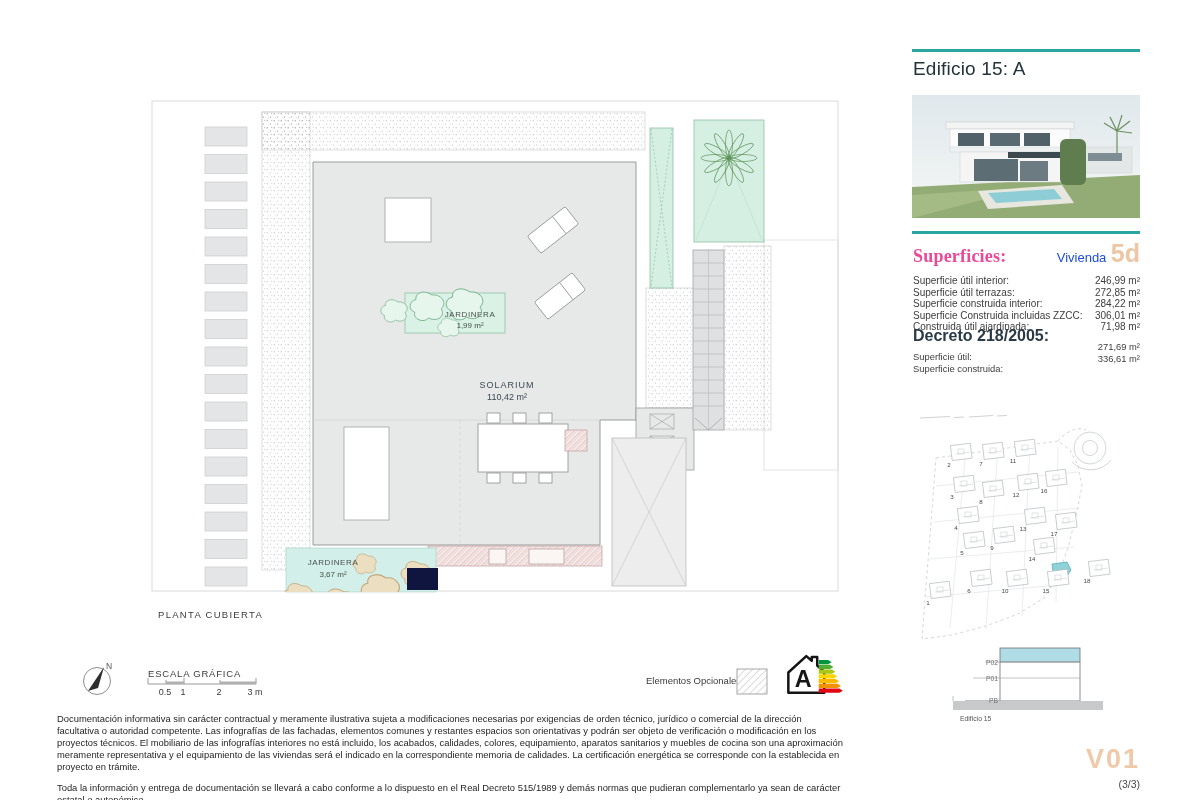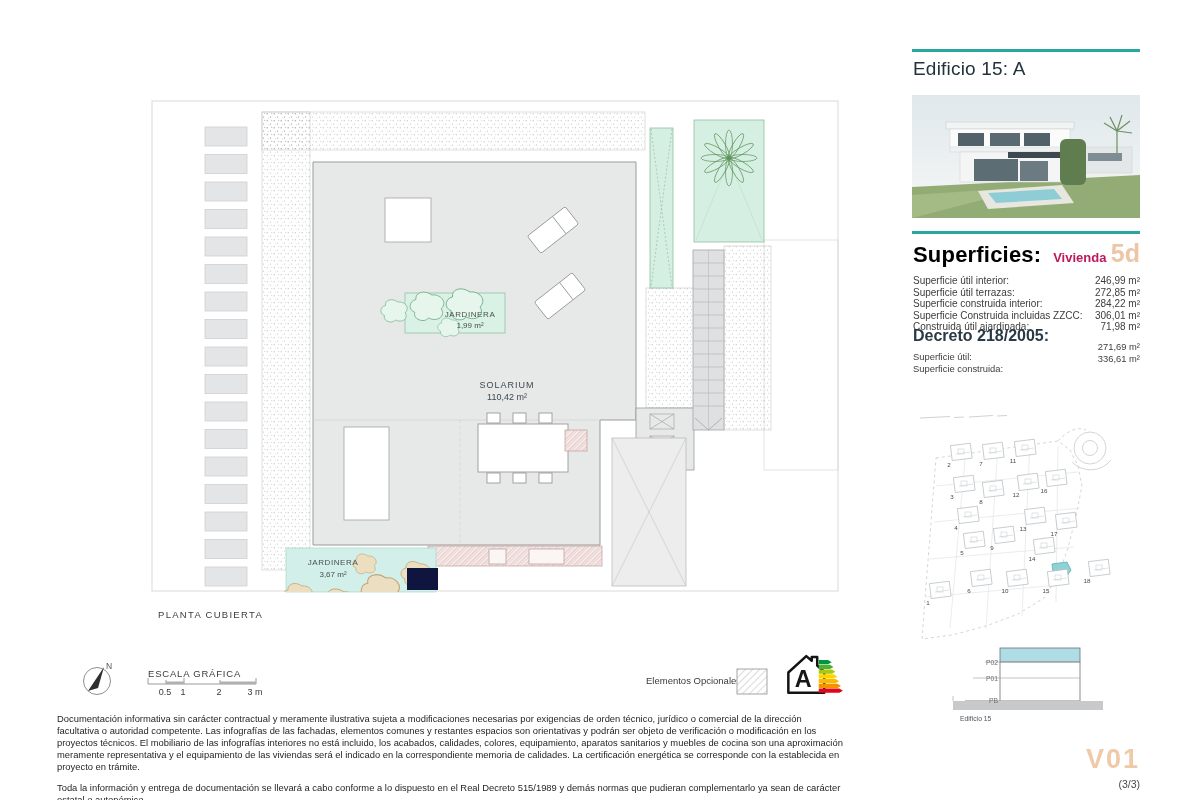--- a/index.html
+++ b/index.html
@@ -5,22 +5,22 @@
   html,body{margin:0;padding:0;}
   body{width:1200px;height:800px;position:relative;background:#ffffff;overflow:hidden;
        font-family:"Liberation Sans",sans-serif;color:#222;}
   .abs{position:absolute;}
   svg text{font-family:"Liberation Sans",sans-serif;}
   
   .rule{position:absolute;left:912px;width:228px;height:3px;background:#2AA6A0;}
   .bldg-title{position:absolute;left:913px;top:58px;font-size:19px;font-weight:400;color:#22333C;letter-spacing:.2px;}
   .sup-block{position:absolute;left:913px;top:239px;width:227px;}
   .sup-head{display:flex;align-items:baseline;justify-content:space-between;}
-  .sup-title{font-size:22px;font-weight:700;color:#000000;letter-spacing:.2px;}
-  .viv{color:#be185d;font-size:13px;font-weight:700;}
+  .sup-title{font-size:18px;font-weight:700;color:#ec4899;letter-spacing:.2px;font-family:Liberation Serif, serif;}
+  .viv{color:#1d4ed8;font-size:13px;font-weight:400;}
   .viv-big{color:#ECC6A5;font-size:25px;font-weight:600;}
   .sup-rows{margin-top:7px;}
   .srow{display:flex;justify-content:space-between;font-size:10px;color:#3d3d3d;line-height:11.6px;}
   .srow .val{text-align:right;}
   .dec-block{position:absolute;left:913px;top:327px;width:227px;}
   .dec-title{font-size:16px;font-weight:700;color:#2A3A44;}
   .drow{display:flex;justify-content:space-between;font-size:9.4px;color:#3d3d3d;line-height:11.6px;}
   .drow .val{transform:translateY(-10px);}
   .version{position:absolute;left:1000px;top:744px;width:140px;text-align:right;
            font-size:27px;letter-spacing:2px;color:#EFC9A8;font-weight:700;}

